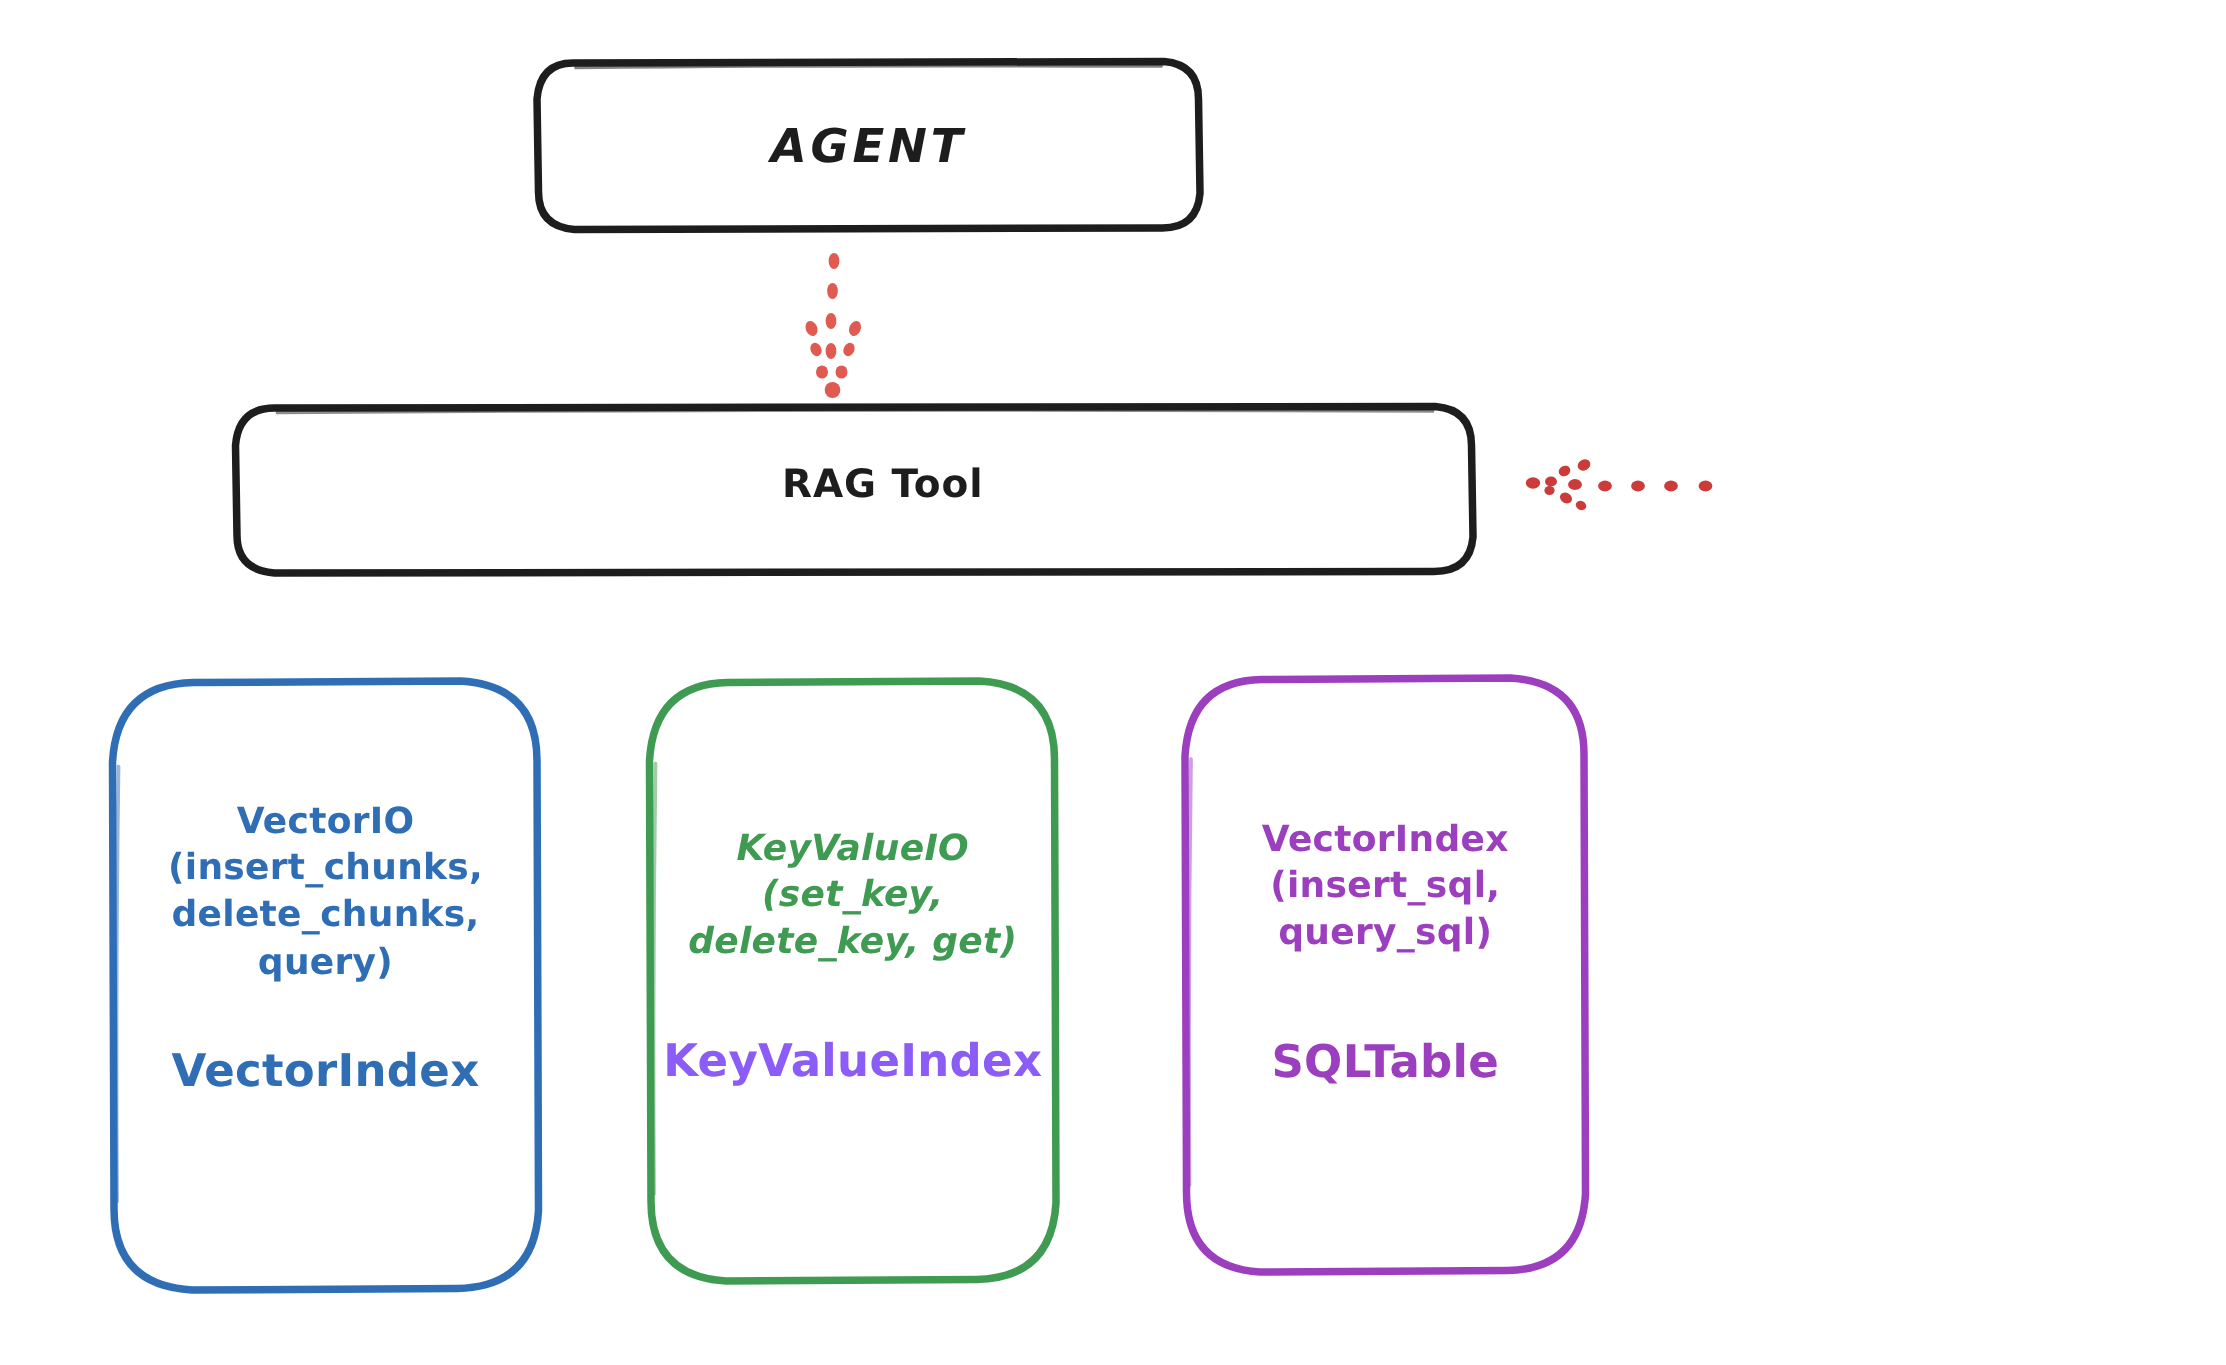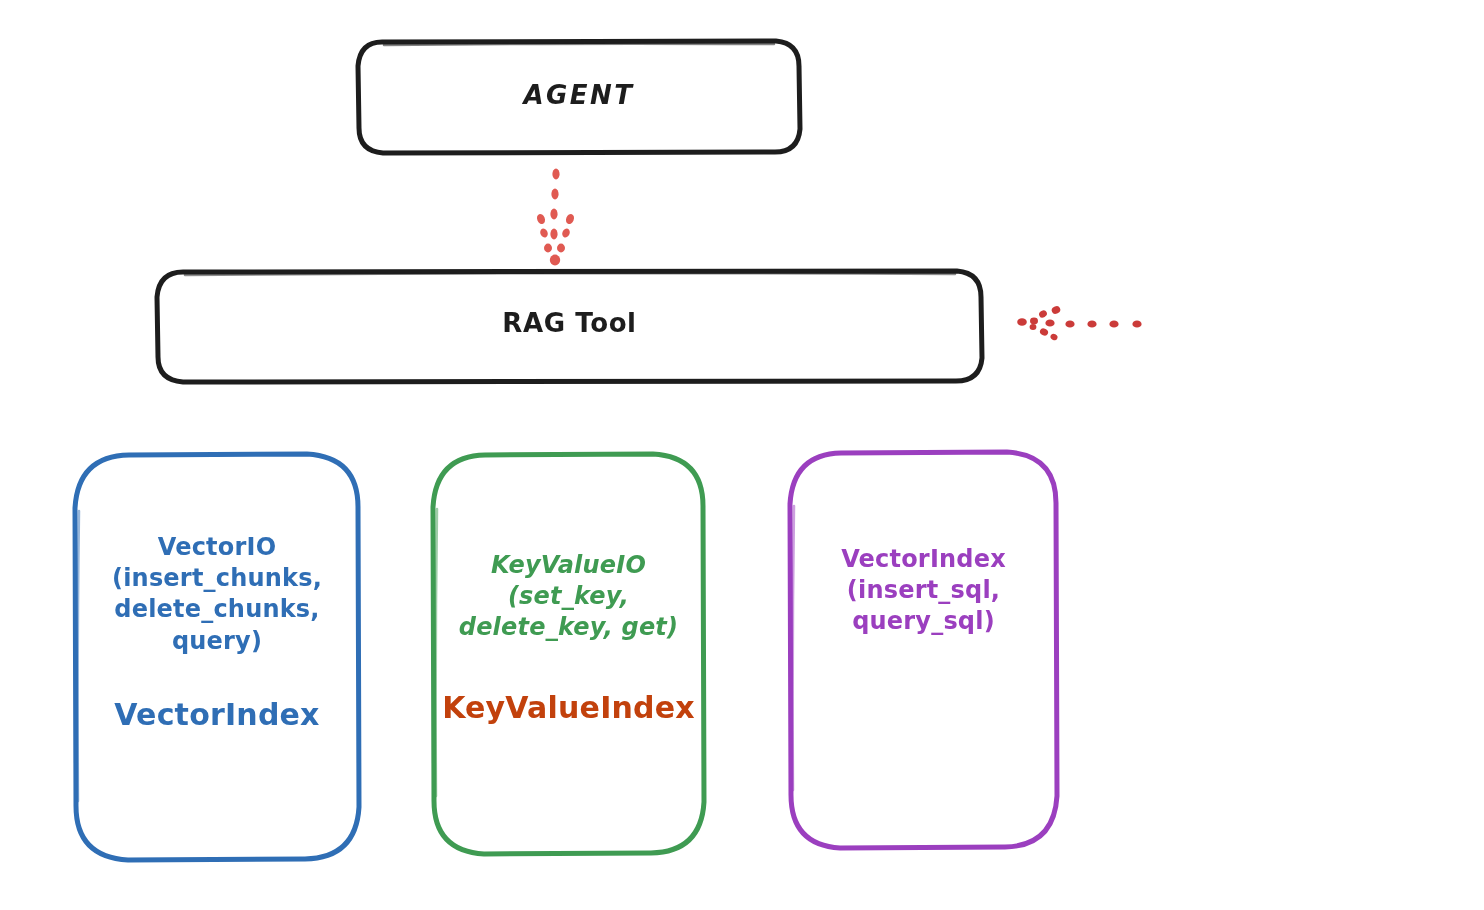--- a/index.html
+++ b/index.html
@@ -45,38 +45,39 @@
     letter-spacing: 0.3px;
   }
 
   
   #node-agent {
     left: 356px; top: 39px;
     width: 446px; height: 116px;
   }
   #node-agent .node-label {
     top: 40px;
-    font-size: 26px;
+    font-size: 31px;
     font-style: italic;
     font-weight: 700;
     letter-spacing: 2.5px;
     color: #1d1d1d;
   }
 
   
   #node-ragtool {
     left: 155px; top: 269px;
     width: 829px; height: 115px;
   }
   #node-ragtool .node-label {
     top: 38px;
     font-size: 26px;
     font-weight: 600;
     color: #1d1d1d;
     letter-spacing: 0.6px;
+    padding-left: 19px;
   }
 
   
   #node-vector {
     left: 71px; top: 451px;
     width: 292px; height: 412px;
   }
   #node-keyvalue {
     left: 429px; top: 451px;
     width: 279px; height: 406px;
@@ -98,21 +99,21 @@
     white-space: pre-line;
     letter-spacing: 0.2px;
   }
   .card-text.secondary {
     font-size: 30px;
   }
 
   #node-vector .api-text      { top: 81px;  color: #2f6eb5; }
   #node-vector .index-text    { top: 244px; color: #2f6eb5; }
   #node-keyvalue .api-text    { top: 99px;  color: #3f9b52; font-style: italic; }
-  #node-keyvalue .index-text  { top: 237px; color: #c2410c; text-align: center; }
+  #node-keyvalue .index-text  { top: 237px; color: #8b5cf6; text-align: center; }
   #node-relational .api-text  { top: 95px;  color: #9b3fbf; }
   #node-relational .index-text{ top: 240px; color: #9b3fbf; }
 
   
   #annotation-ingest {
     position: absolute;
     left: 1148px;
     top: 280px;
     width: 330px;
     color: #cb3b39;
@@ -178,20 +179,21 @@
   </div>
 
   <div class="node" id="node-relational">
     <svg class="node-svg" viewBox="0 0 275 402" preserveAspectRatio="none">
       <path d="M55,4 L221,3 Q270,6 270,54 L271,347 Q268,397 219,398 L54,399 Q5,396 5,346 L4,55 Q7,5 55,4 Z" fill="#ffffff" stroke="#9b3fbf" stroke-width="5" stroke-linecap="round" stroke-linejoin="round"></path>
       <path d="M8,57 Q6,198 7,341" fill="none" stroke="#9b3fbf" stroke-width="2.5" stroke-linecap="round" opacity="0.5"></path>
     </svg>
     <div class="card-text api-text">VectorIndex
 (insert_sql,
 query_sql)</div>
+    <div class="card-text secondary index-text">SQLTable</div>
   </div>
 
   <svg class="arrow-layer" viewBox="0 0 1484 910">
 
     <g>
       <ellipse cx="556" cy="174" rx="3.6" ry="5.4" fill="#e05a52"></ellipse>
       <ellipse cx="555" cy="194" rx="3.6" ry="5.4" fill="#e05a52"></ellipse>
       <ellipse cx="554" cy="214" rx="3.6" ry="5.4" fill="#e05a52"></ellipse>
       <ellipse cx="554" cy="234" rx="3.6" ry="5.4" fill="#e05a52"></ellipse>
 

